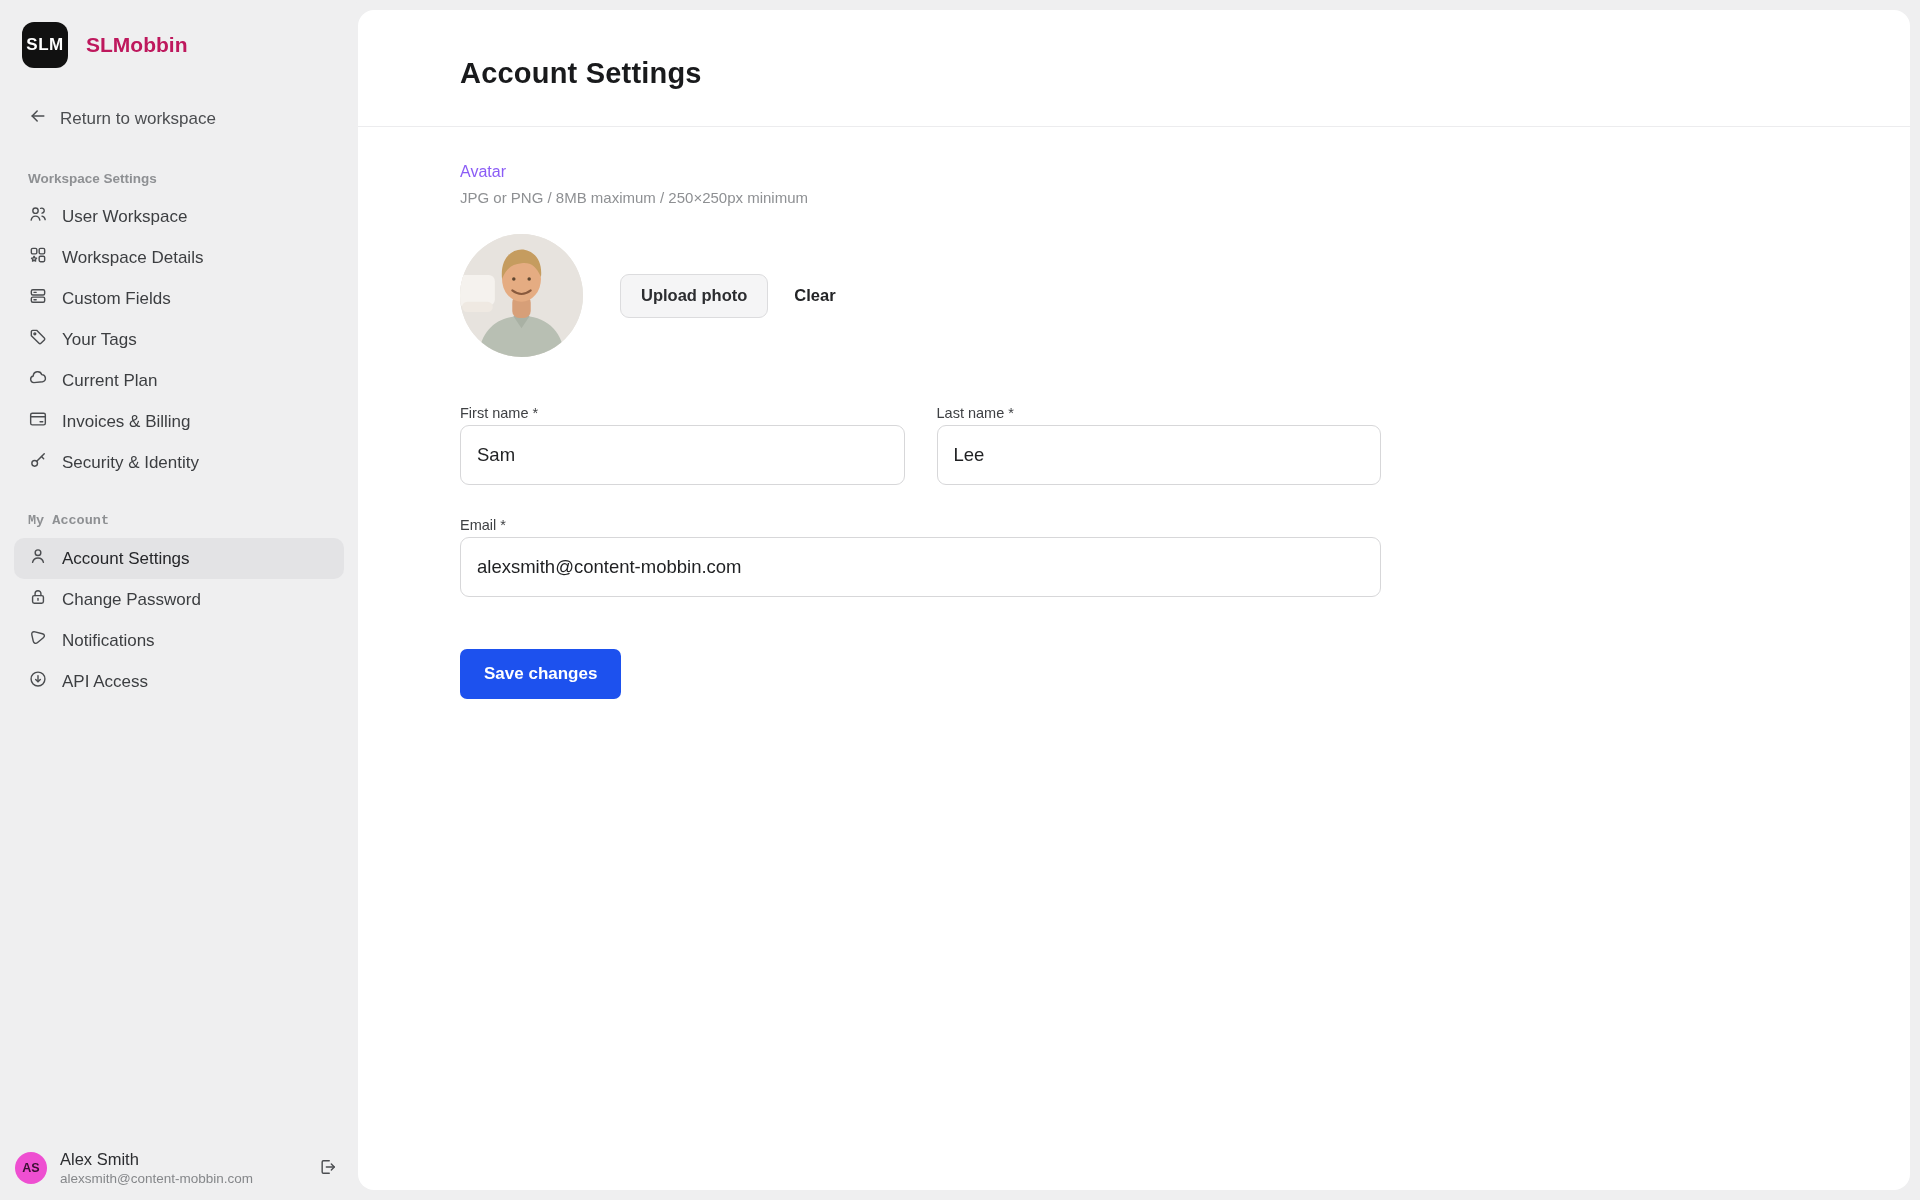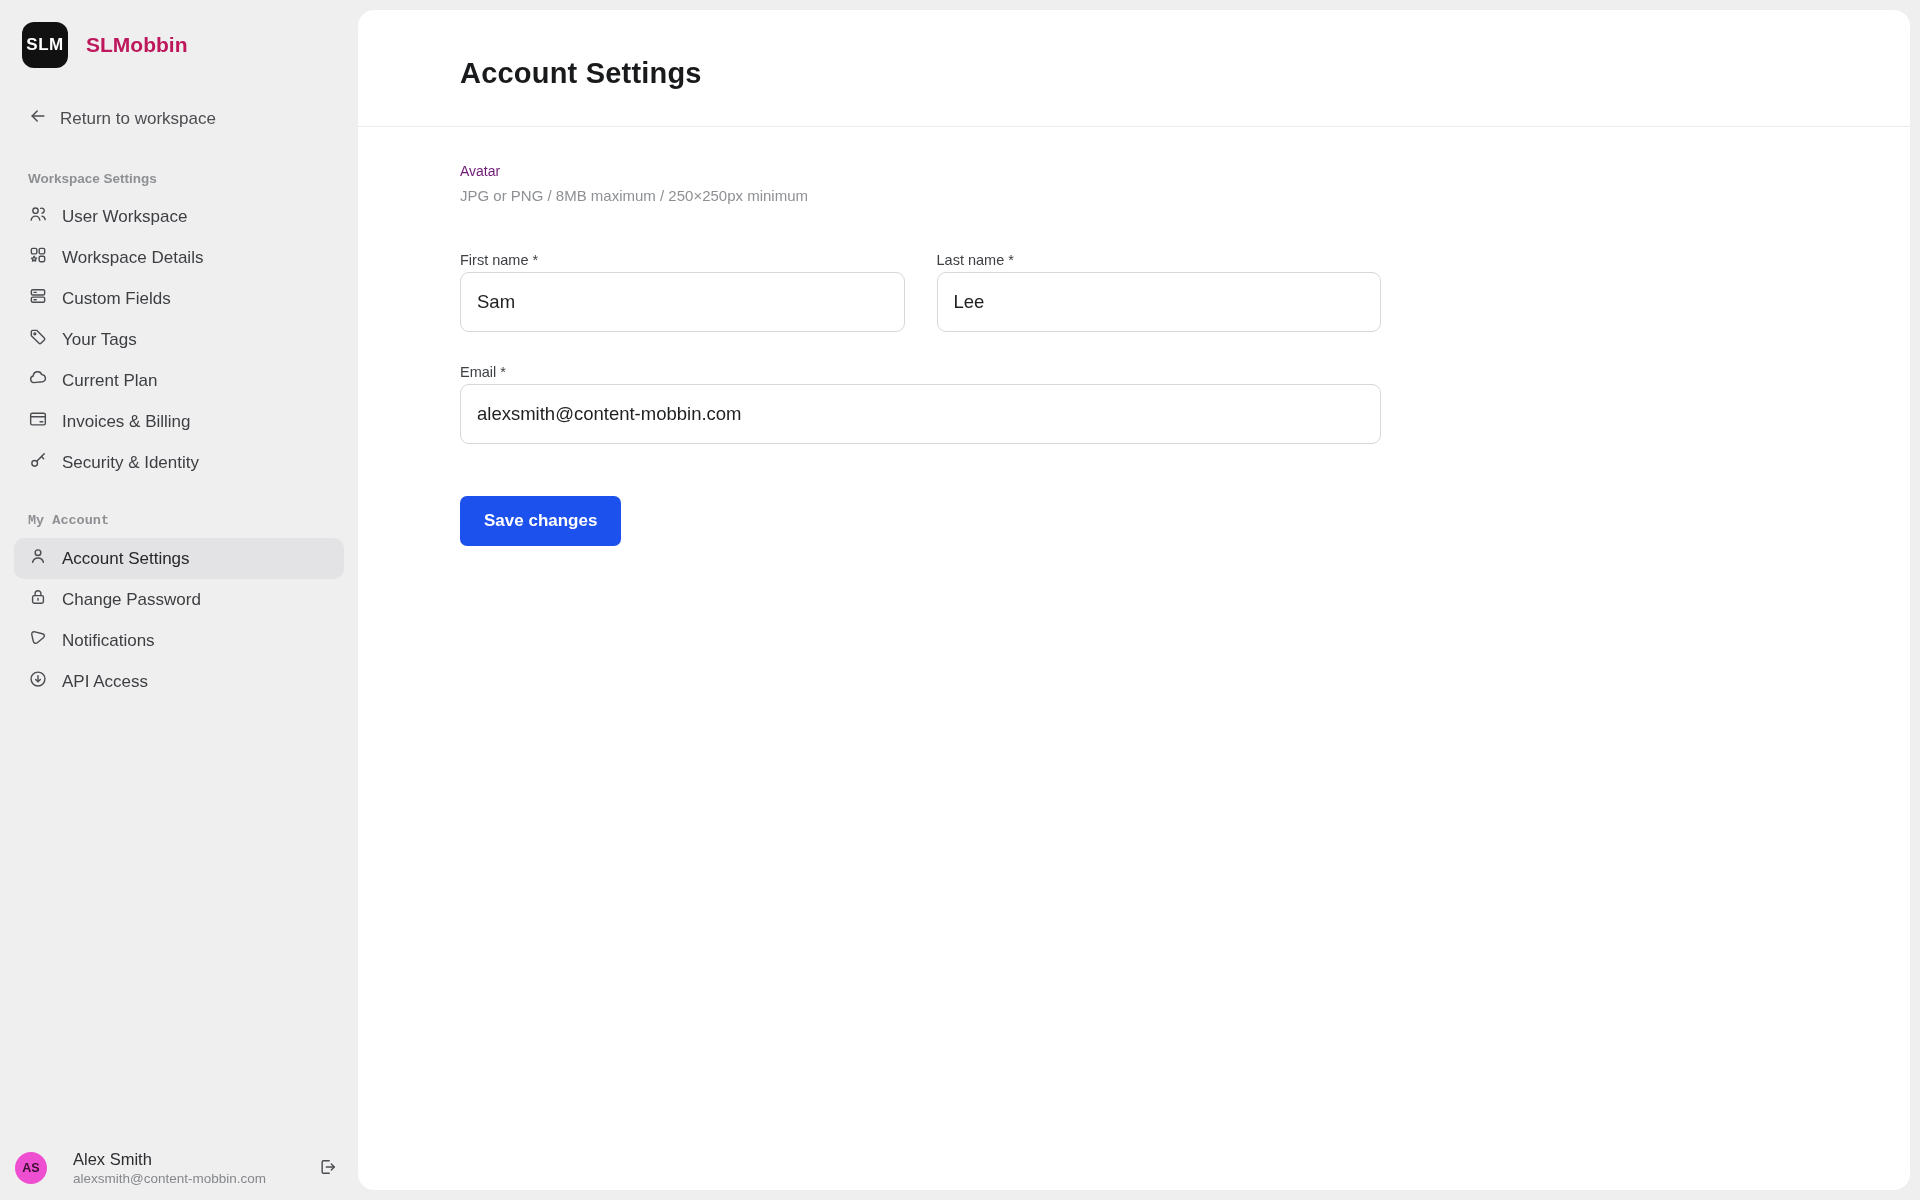--- a/index.html
+++ b/index.html
@@ -47,41 +47,41 @@
   
   .side-user {
     position:absolute; left:0; bottom:14px; width:358px;
     display:flex; align-items:center; padding:0 18px 0 15px;
   }
   .side-avatar {
     width:32px; height:32px; border-radius:50%;
     display:flex; align-items:center; justify-content:center;
     font-size:12.5px; font-weight:700; color:#3a1033; flex:0 0 auto;
   }
-  .side-user-meta { margin-left:26px; flex:1 1 auto; min-width:0; }
+  .side-user-meta { margin-left:13px; flex:1 1 auto; min-width:0; }
   .side-user-name { font-size:16.5px; font-weight:500; color:#2c2d30; }
   .side-user-email { font-size:13.5px; color:#85878a; margin-top:2px;
     white-space:nowrap; overflow:hidden; text-overflow:ellipsis; }
   .logout-btn { flex:0 0 auto; color:#4b4d50; cursor:pointer; margin-left:8px;
     background:none; border:none; padding:2px; }
 
   
   .main-card {
     position:absolute; left:358px; top:10px; right:10px; bottom:10px;
     background:#ffffff; border-radius:16px; overflow:hidden;
   }
   .main-header {
     height:117px; display:flex; align-items:center;
     padding:10px 0 0 102px; border-bottom:1px solid #ececee;
   }
   .page-title { font-size:29px; font-weight:600; color:#191a1c; letter-spacing:.2px; }
 
   .main-body { padding:36px 0 0 102px; }
 
-  .field-label-strong { font-size:14px; color:#701a75; }
+  .field-label-strong { font-size:16px; color:#8b5cf6; }
   .hint { font-size:15px; color:#8e9093; margin-top:8px; }
 
   .avatar-row { display:flex; align-items:center; margin-top:28px; }
   .avatar-photo {
     width:123px; height:123px; border-radius:50%; overflow:hidden;
     background:#e8e4df; flex:0 0 auto;
   }
   .avatar-photo svg { display:block; }
   .upload-btn {
     margin-left:37px; height:44px; padding:0 20px;
@@ -273,20 +273,39 @@
 
   <header class="main-header">
     <h1 class="page-title">Account Settings</h1>
   </header>
 
   <div class="main-body">
 
     <div class="field-label-strong">Avatar</div>
     <div class="hint">JPG or PNG / 8MB maximum / 250×250px minimum</div>
 
+    <div class="avatar-row">
+      <div class="avatar-photo">
+        <svg width="123" height="123" viewBox="0 0 120 120">
+          <rect width="120" height="120" fill="#e7e3de"></rect>
+          <rect x="-8" y="40" width="42" height="30" rx="6" fill="#f5f2ee"></rect>
+          <rect x="2" y="66" width="30" height="10" rx="5" fill="#efe9e2"></rect>
+          <path d="M18 120 C20 92 38 80 60 80 C82 80 100 92 102 120 Z" fill="#b8bfb3"></path>
+          <path d="M52 80 L60 92 L68 80 L64 78 L56 78 Z" fill="#a9b1a4"></path>
+          <rect x="51" y="60" width="18" height="22" rx="7" fill="#d79f78"></rect>
+          <ellipse cx="60" cy="44" rx="19" ry="22" fill="#e5ac82"></ellipse>
+          <path d="M41 44 C39 24 50 15 60 15 C70 15 81 24 79 42 C74 31 69 27.5 60 28.5 C50 29.5 45 34 41 44 Z" fill="#c59c5f"></path>
+          <path d="M51 55 Q60 62 69 55" stroke="#8a5a3d" stroke-width="2" fill="none" stroke-linecap="round"></path>
+          <circle cx="52.5" cy="44" r="1.7" fill="#5f4630"></circle>
+          <circle cx="67.5" cy="44" r="1.7" fill="#5f4630"></circle>
+        </svg>
+      </div>
+      <button class="upload-btn">Upload photo</button>
+      <button class="clear-btn">Clear</button>
+    </div>
 
     <div class="form-area">
       <div class="name-row">
         <div class="form-group">
           <label class="input-label">First name *</label>
           <input class="text-input" type="text" value="Sam" style="">
         </div>
         <div class="form-group">
           <label class="input-label">Last name *</label>
           <input class="text-input" type="text" value="Lee" style="">

